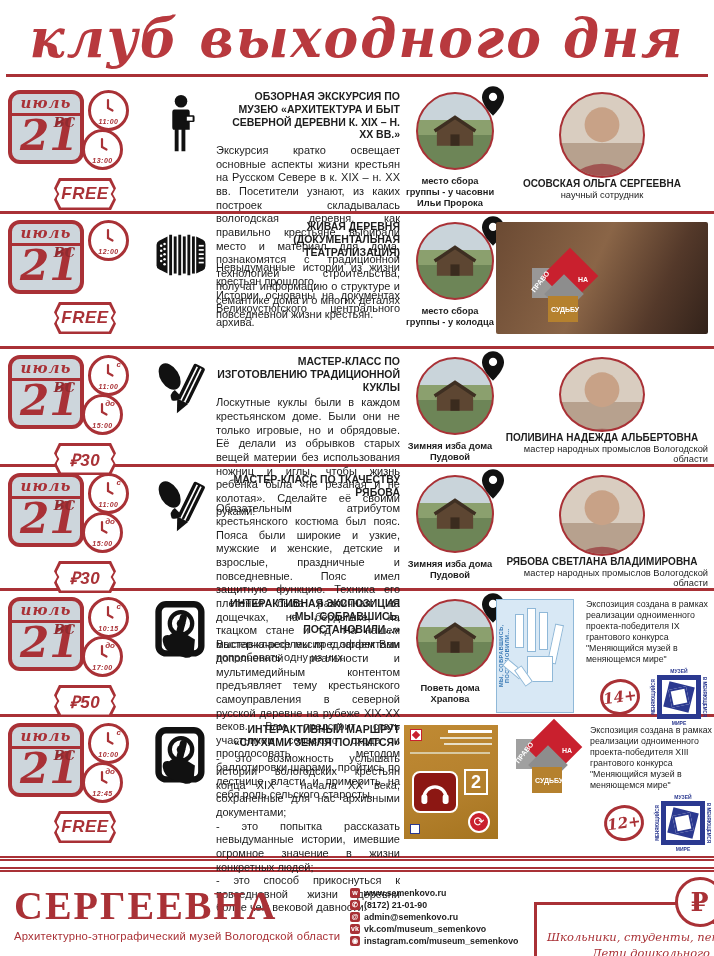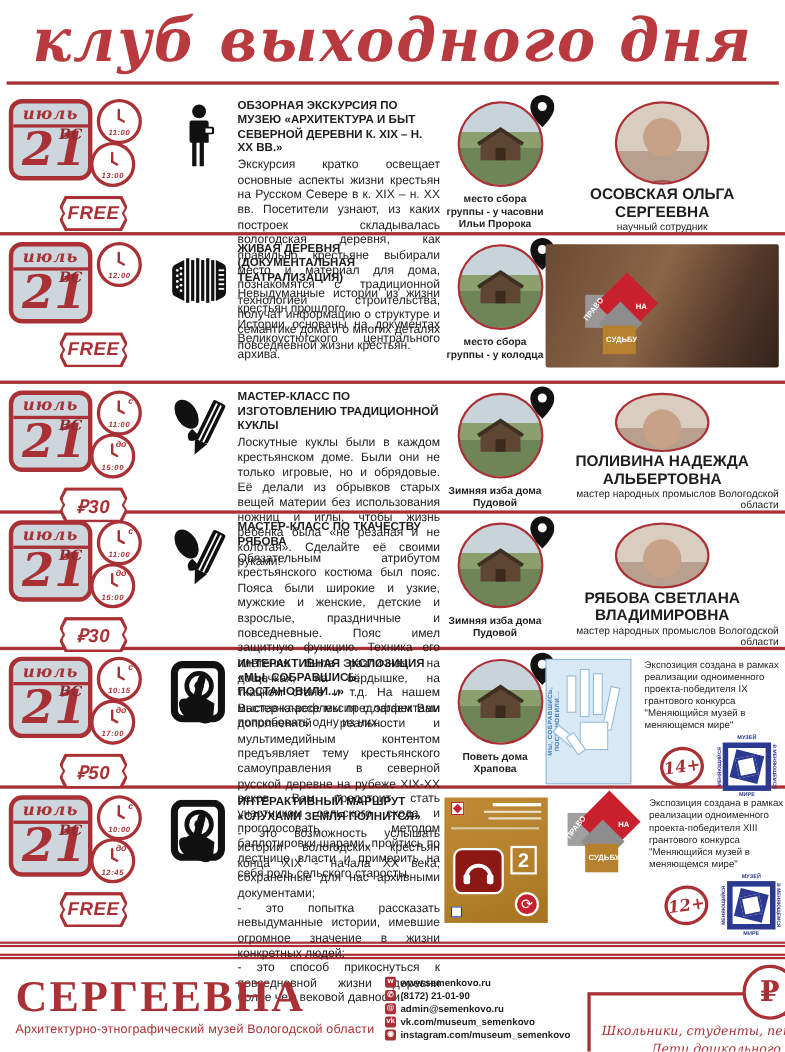--- a/index.html
+++ b/index.html
@@ -47,35 +47,35 @@
   .price{position:relative;width:62px;height:32px;margin:8px 16px 0 46px;flex:none}
   .price-shape{position:absolute;inset:0;background:var(--red);
     clip-path:polygon(0 32%,8% 0,92% 0,100% 32%,95% 50%,100% 68%,92% 100%,8% 100%,0 68%,5% 50%)}
   .price-white{position:absolute;inset:2.5px;background:#fff;
     clip-path:polygon(0 32%,8% 0,92% 0,100% 32%,95% 50%,100% 68%,92% 100%,8% 100%,0 68%,5% 50%)}
   .price-inner{position:absolute;inset:0;display:flex;align-items:center;justify-content:center;
     color:var(--red);font-weight:700;font-size:17px;font-style:italic;letter-spacing:.5px}
   .col-icon{width:62px;flex:none;display:flex;justify-content:center;padding-top:4px}
   .col-icon svg{width:54px;height:62px}
   .col-text{width:192px;flex:none;padding:0 4px}
-  .ev-title{font-size:10.5px;font-weight:700;text-align:left;line-height:1.22;
+  .ev-title{font-size:10.5px;font-weight:700;text-align:right;line-height:1.22;
     margin-bottom:3px}
   .ev-desc{font-size:11px;line-height:1.24;text-align:justify;white-space:pre-line}
   .col-loc{width:92px;flex:none;display:flex;flex-direction:column;align-items:flex-end;padding-top:2px}
   .loc-wrap{position:relative;width:80px;height:80px}
   .loc-photo{width:78px;height:78px;border-radius:50%;border:2px solid var(--red);
     overflow:hidden;background:linear-gradient(180deg,#c9d4da 0 35%,#8ba06e 35% 55%,#6d8557 55% 100%);
     display:flex;align-items:center;justify-content:center}
   .pin{position:absolute;top:-6px;right:-8px;width:22px;height:30px}
   .loc-cap{font-size:9.3px;font-weight:700;text-align:center;line-height:1.2;margin-top:4px}
   .col-right{flex:1;display:flex;justify-content:center;padding-top:2px}
   .person{display:flex;flex-direction:column;align-items:center}
   .avatar{width:86px;height:86px;border-radius:50%;border:2px solid var(--red);overflow:hidden;
     background:linear-gradient(180deg,#d9cdc0 0 60%,#b7a18e 60% 100%)}
-  .p-name{font-size:14px;font-weight:700;text-align:center;margin-top:0}
+  .p-name{font-size:10px;font-weight:700;text-align:center;margin-top:0}
   .p-role{font-size:9.3px;text-align:right;margin-top:1px}
   
   .scene{position:relative;width:212px;height:112px;border-radius:2px;
     background:linear-gradient(115deg,#6b4a33 0%,#8a6547 45%,#54392a 75%,#32221a 100%)}
   .scene .pravo-logo{position:absolute;left:28px;bottom:8px}
   
   .pravo-logo{position:relative;width:78px;height:72px;flex:none}
   .pv-red{position:absolute;left:26px;top:2px;width:40px;height:40px;background:var(--crimson);
     transform:rotate(45deg)}
   .pv-grey1{position:absolute;left:8px;top:14px;width:30px;height:30px;background:var(--grey);

